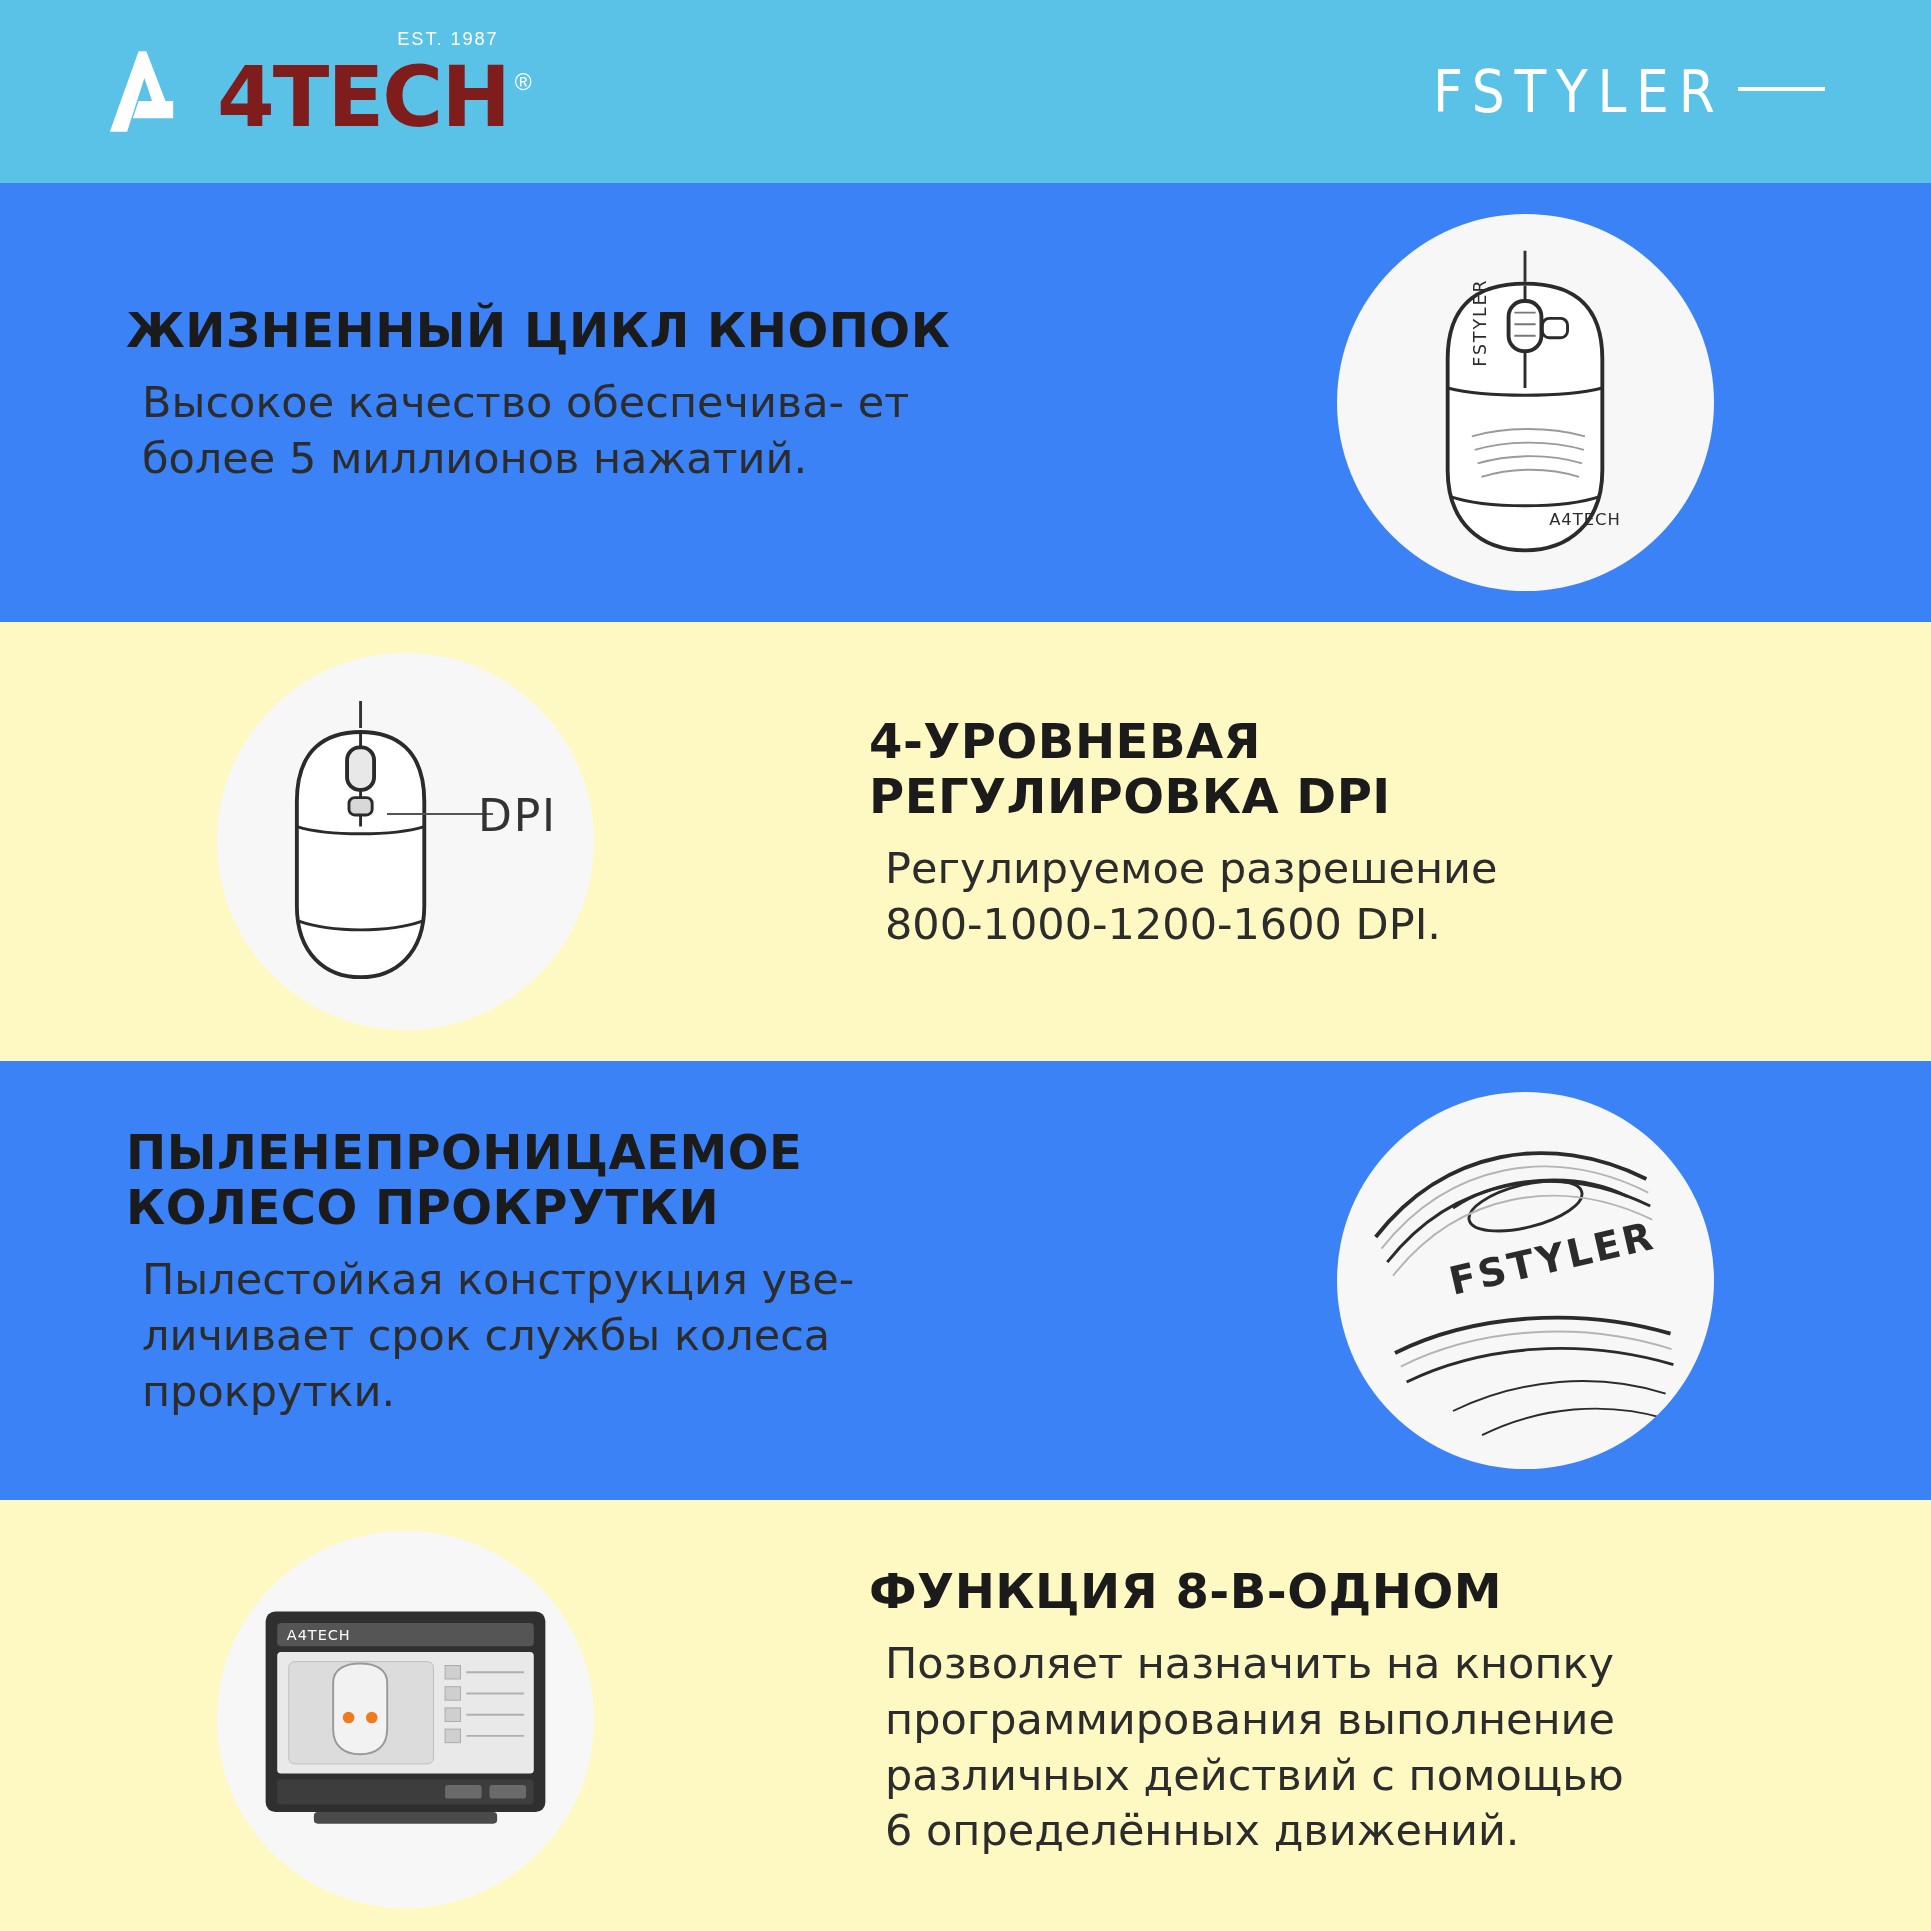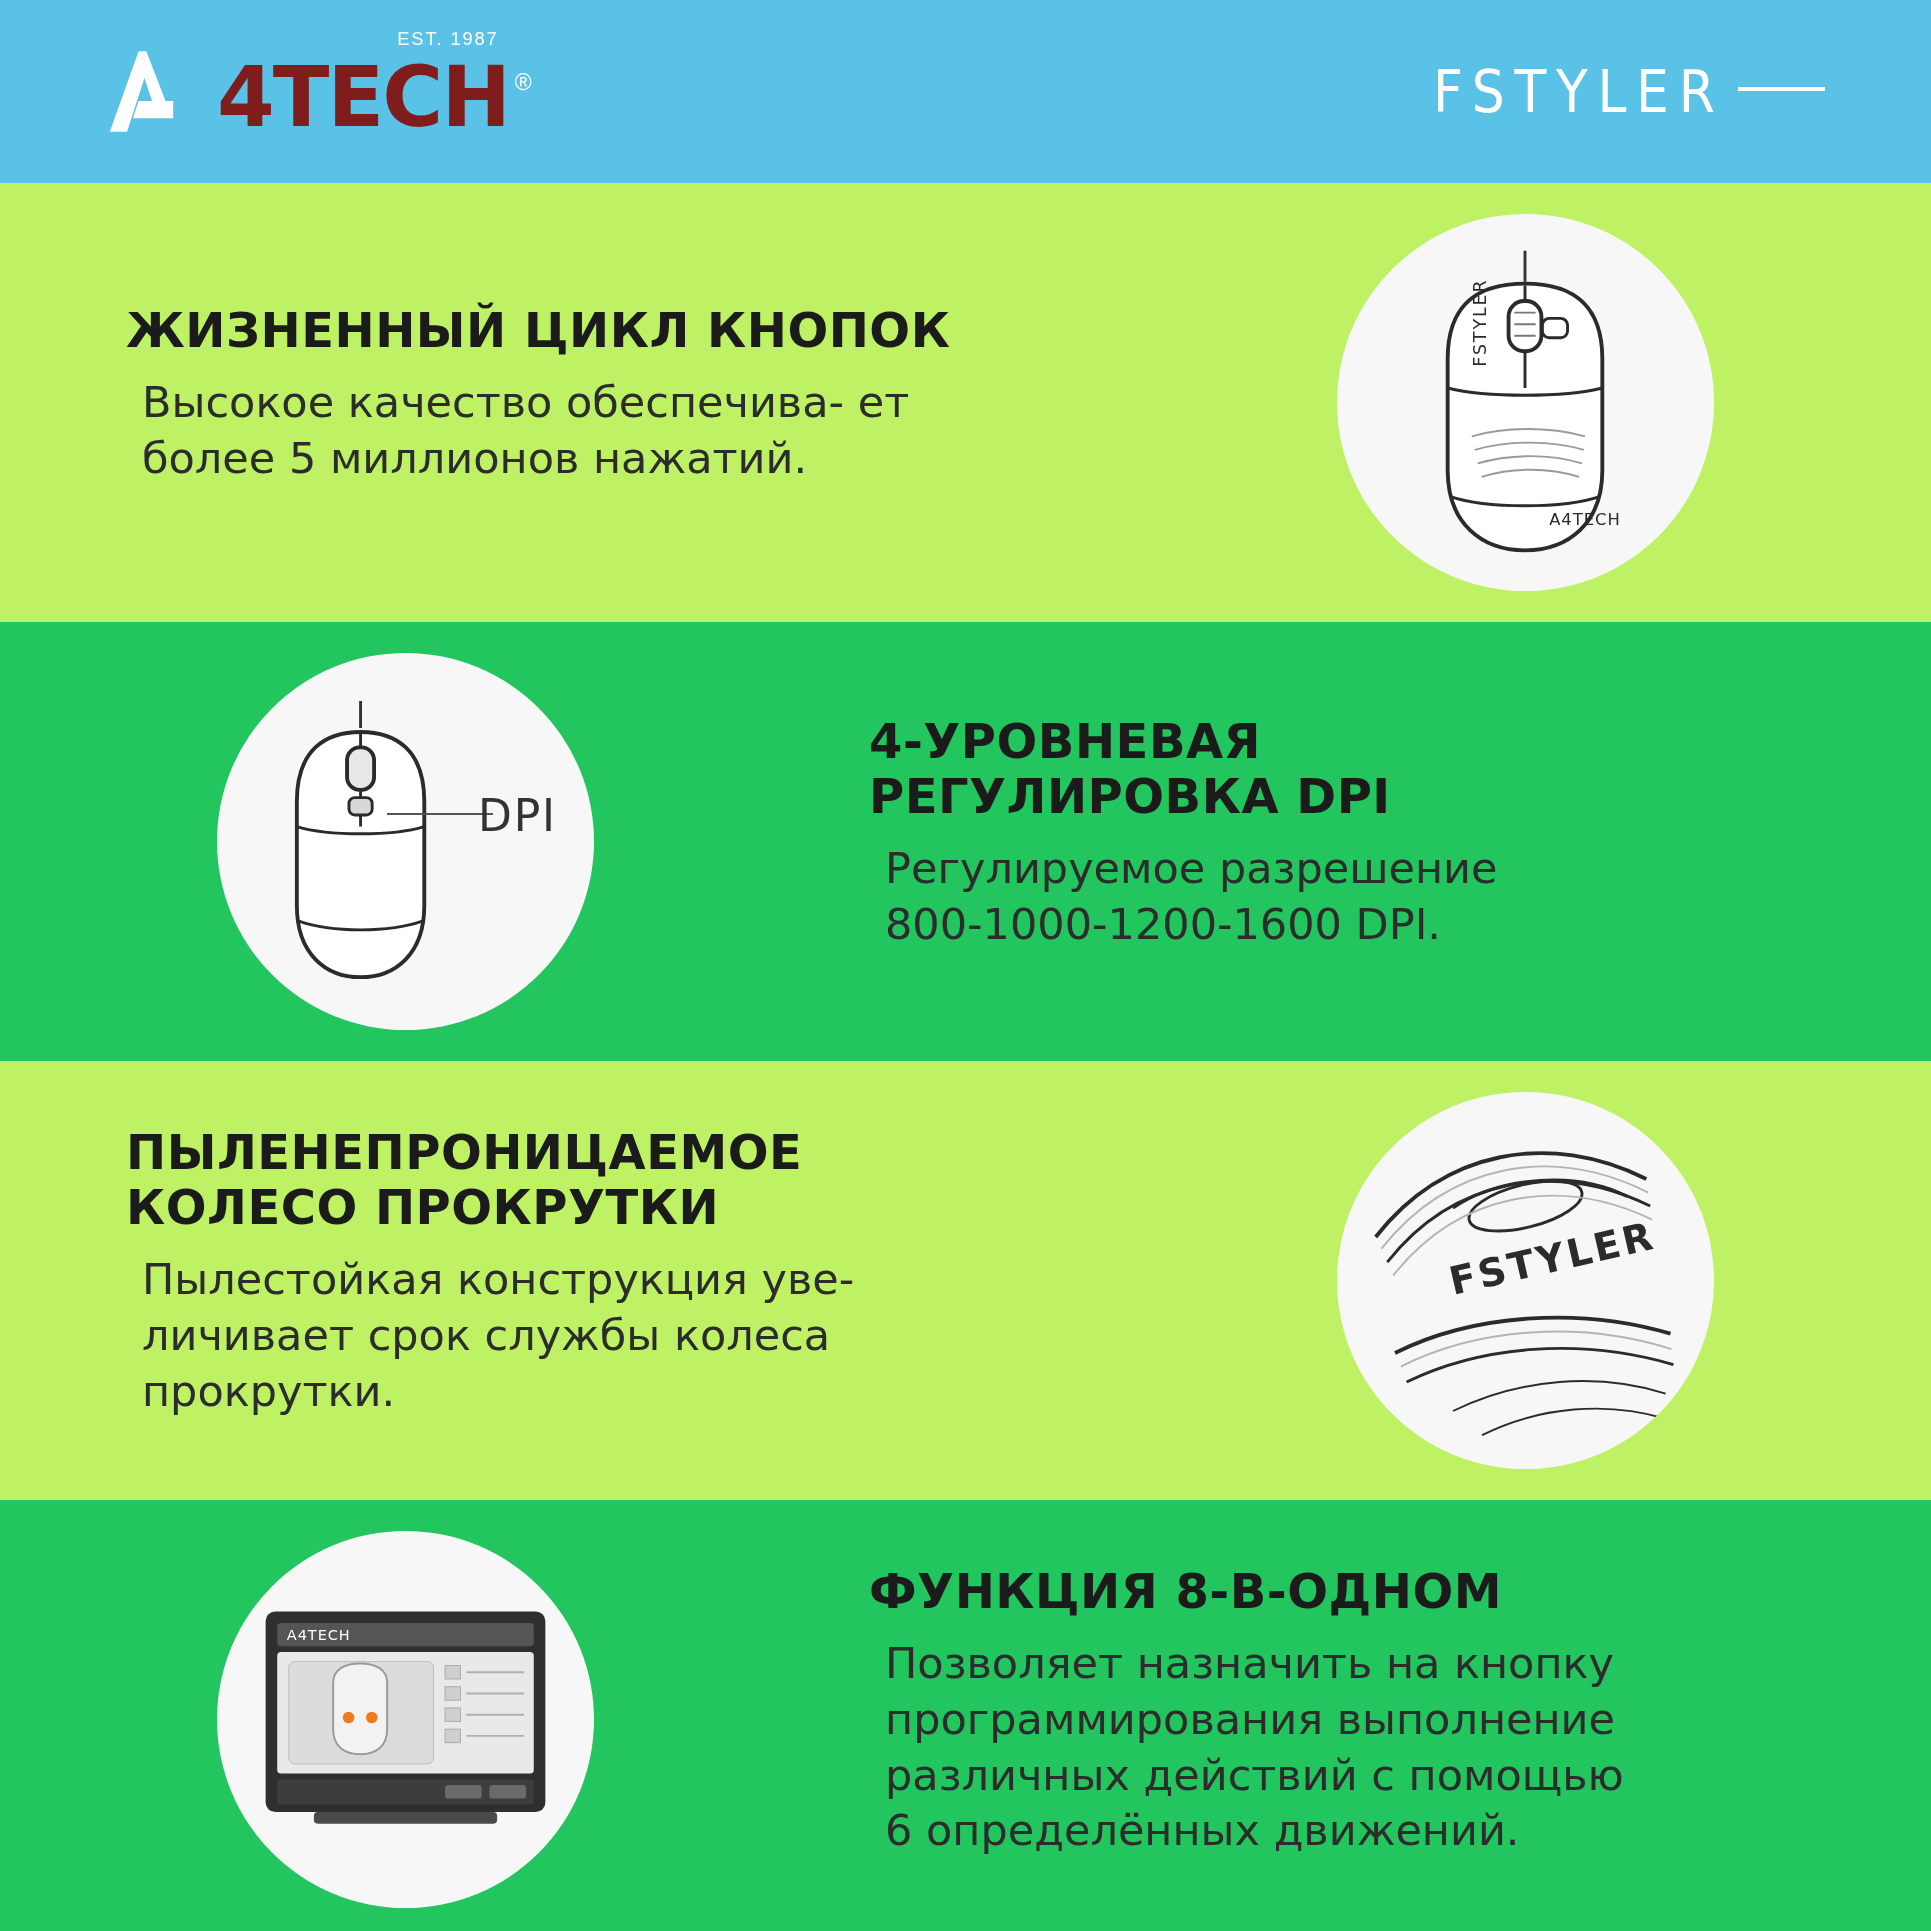--- a/index.html
+++ b/index.html
@@ -83,22 +83,22 @@
   }
 
   
   .row {
     position: relative;
     height: 439px;
     display: flex;
     align-items: center;
     box-sizing: border-box;
   }
-  .row.light { background: #bef264; }
-  .row.dark  { background: #22c55e; }
+  .row.light { background: #3b82f6; }
+  .row.dark  { background: #fef9c3; }
 
   .row-text {
     width: 58%;
     padding: 0 58px 0 126px;
     box-sizing: border-box;
   }
   .row.reverse .row-text {
     order: 2;
     padding: 0 126px 0 58px;
   }

